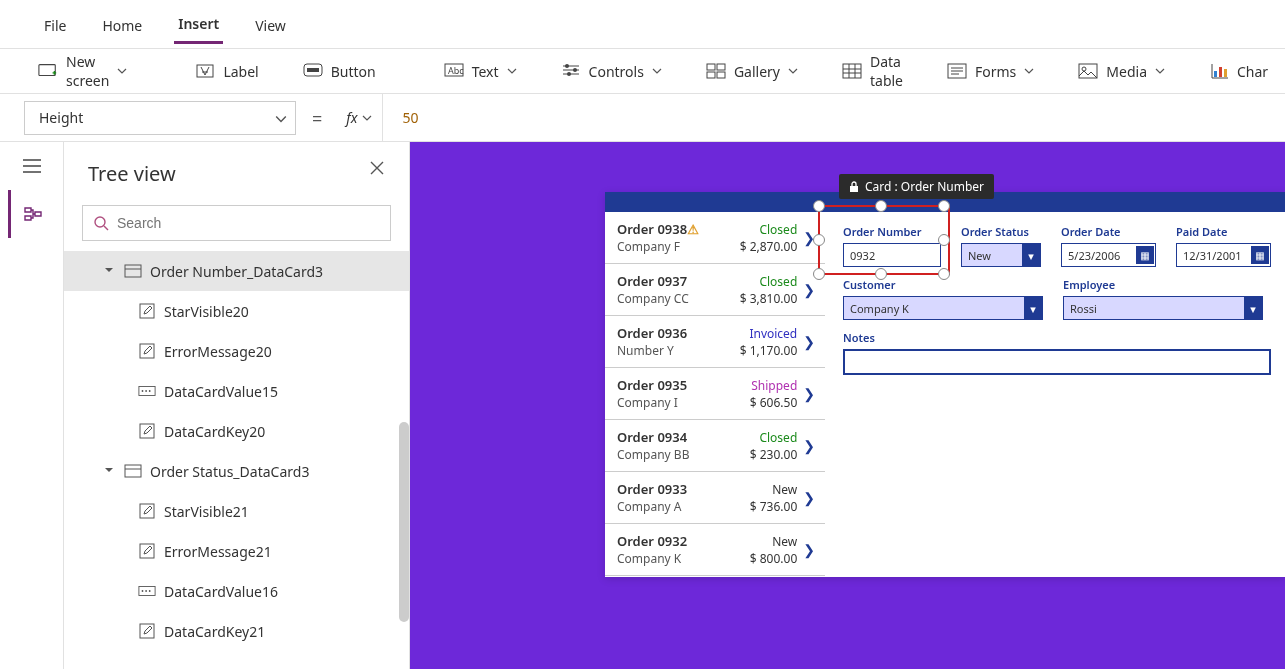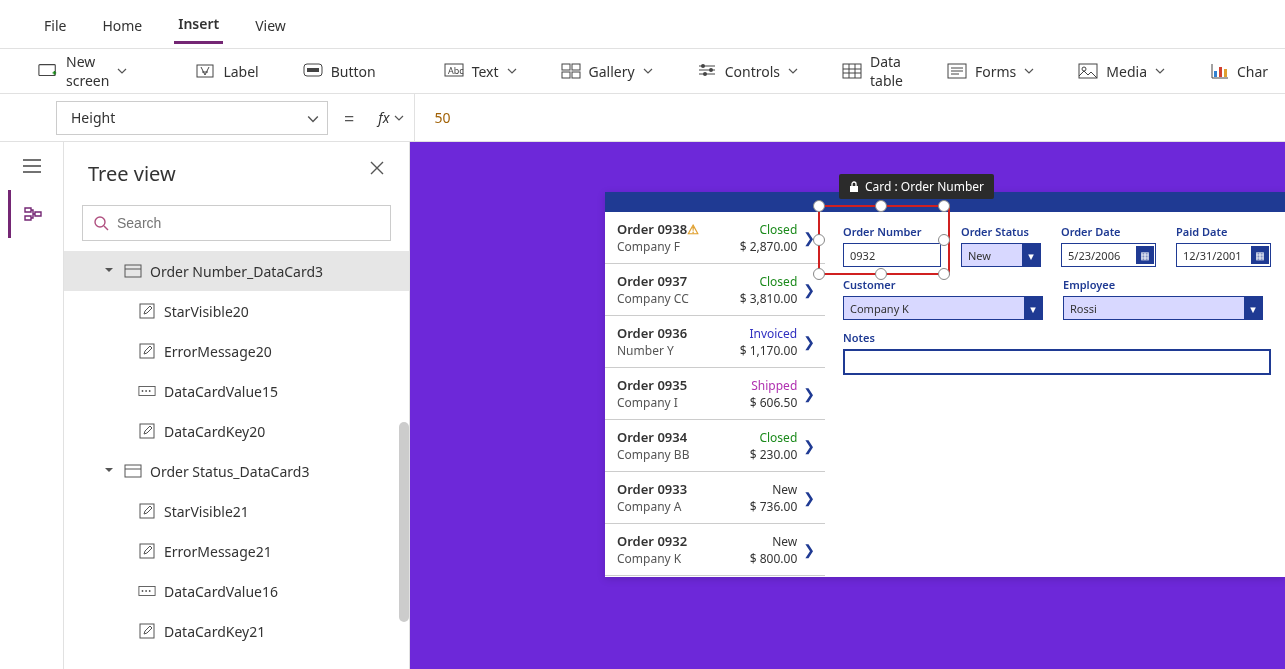--- a/index.html
+++ b/index.html
@@ -11,21 +11,21 @@
   .menu-item.active { font-weight: 600; border-bottom: 3px solid #742774; }
 
   
   .ribbon { display: flex; align-items: center; height: 46px; border-top: 1px solid #e1e1e1; border-bottom: 1px solid #e1e1e1; padding: 0 28px; gap: 24px; }
   .ribbon-btn { display: flex; align-items: center; gap: 8px; padding: 6px 10px; cursor: pointer; color: #333; }
   .ribbon-sep { width: 1px; height: 44px; background: #e1e1e1; }
   .ribbon-icon { width: 20px; height: 16px; display: inline-flex; justify-content: center; }
   .chev { width: 10px; height: 10px; display: inline-block; }
 
   
-  .formula-row { display: flex; align-items: center; height: 48px; border-bottom: 1px solid #e1e1e1; padding-left: 56px; }
+  .formula-row { display: flex; align-items: center; height: 48px; border-bottom: 1px solid #e1e1e1; padding-left: 24px; }
   .prop-select { width: 272px; height: 34px; display: flex; align-items: center; justify-content: space-between; border: 1px solid #ccc; padding: 0 10px 0 14px; cursor: pointer; margin-right: 16px; }
   .eq { font-size: 18px; color: #555; margin-right: 14px; }
   .fx-btn { display: flex; align-items: center; gap: 4px; padding: 6px 10px; cursor: pointer; border-right: 1px solid #e1e1e1; height: 100%; }
   .formula-val { padding-left: 20px; color: #a16207; }
 
   
   .workspace { display: flex; height: calc(100vh - 142px); }
   .left-rail { width: 64px; display: flex; flex-direction: column; align-items: center; border-right: 1px solid #e1e1e1; }
   .rail-btn { width: 48px; height: 48px; display: flex; align-items: center; justify-content: center; cursor: pointer; }
   .rail-btn.active { border-left: 3px solid #742774; }
@@ -136,44 +136,44 @@
       </span>
     <span>Text</span>
     <span class="chev">
         <svg width="10" height="10" viewBox="0 0 10 10">
           <path d="M1 3l4 4 4-4" stroke="#555" stroke-width="1.2" fill="none"></path>
         </svg>
       </span>
   </div>
   <div class="ribbon-btn">
     <span class="ribbon-icon">
+        <svg width="20" height="14" viewBox="0 0 20 14">
+          <path d="M2 3h16M2 7h16M2 11h16" stroke="#444"></path>
+          <circle cx="6" cy="3" r="2" fill="#444"></circle>
+          <circle cx="14" cy="7" r="2" fill="#444"></circle>
+          <circle cx="8" cy="11" r="2" fill="#444"></circle>
+        </svg>
+      </span>
+    <span>Controls</span>
+    <span class="chev">
+        <svg width="10" height="10" viewBox="0 0 10 10">
+          <path d="M1 3l4 4 4-4" stroke="#555" stroke-width="1.2" fill="none"></path>
+        </svg>
+      </span>
+  </div>
+  <div class="ribbon-btn">
+    <span class="ribbon-icon">
         <svg width="20" height="16" viewBox="0 0 20 16">
           <rect x="1" y="1" width="8" height="6" fill="none" stroke="#444"></rect>
           <rect x="11" y="1" width="8" height="6" fill="none" stroke="#444"></rect>
           <rect x="1" y="9" width="8" height="6" fill="none" stroke="#444"></rect>
           <rect x="11" y="9" width="8" height="6" fill="none" stroke="#444"></rect>
         </svg>
       </span>
     <span>Gallery</span>
-    <span class="chev">
-        <svg width="10" height="10" viewBox="0 0 10 10">
-          <path d="M1 3l4 4 4-4" stroke="#555" stroke-width="1.2" fill="none"></path>
-        </svg>
-      </span>
-  </div>
-  <div class="ribbon-btn">
-    <span class="ribbon-icon">
-        <svg width="20" height="14" viewBox="0 0 20 14">
-          <path d="M2 3h16M2 7h16M2 11h16" stroke="#444"></path>
-          <circle cx="6" cy="3" r="2" fill="#444"></circle>
-          <circle cx="14" cy="7" r="2" fill="#444"></circle>
-          <circle cx="8" cy="11" r="2" fill="#444"></circle>
-        </svg>
-      </span>
-    <span>Controls</span>
     <span class="chev">
         <svg width="10" height="10" viewBox="0 0 10 10">
           <path d="M1 3l4 4 4-4" stroke="#555" stroke-width="1.2" fill="none"></path>
         </svg>
       </span>
   </div>
   <div class="ribbon-btn">
     <span class="ribbon-icon">
         <svg width="20" height="16" viewBox="0 0 20 16">
           <rect x="1" y="1" width="18" height="14" fill="none" stroke="#444"></rect>

